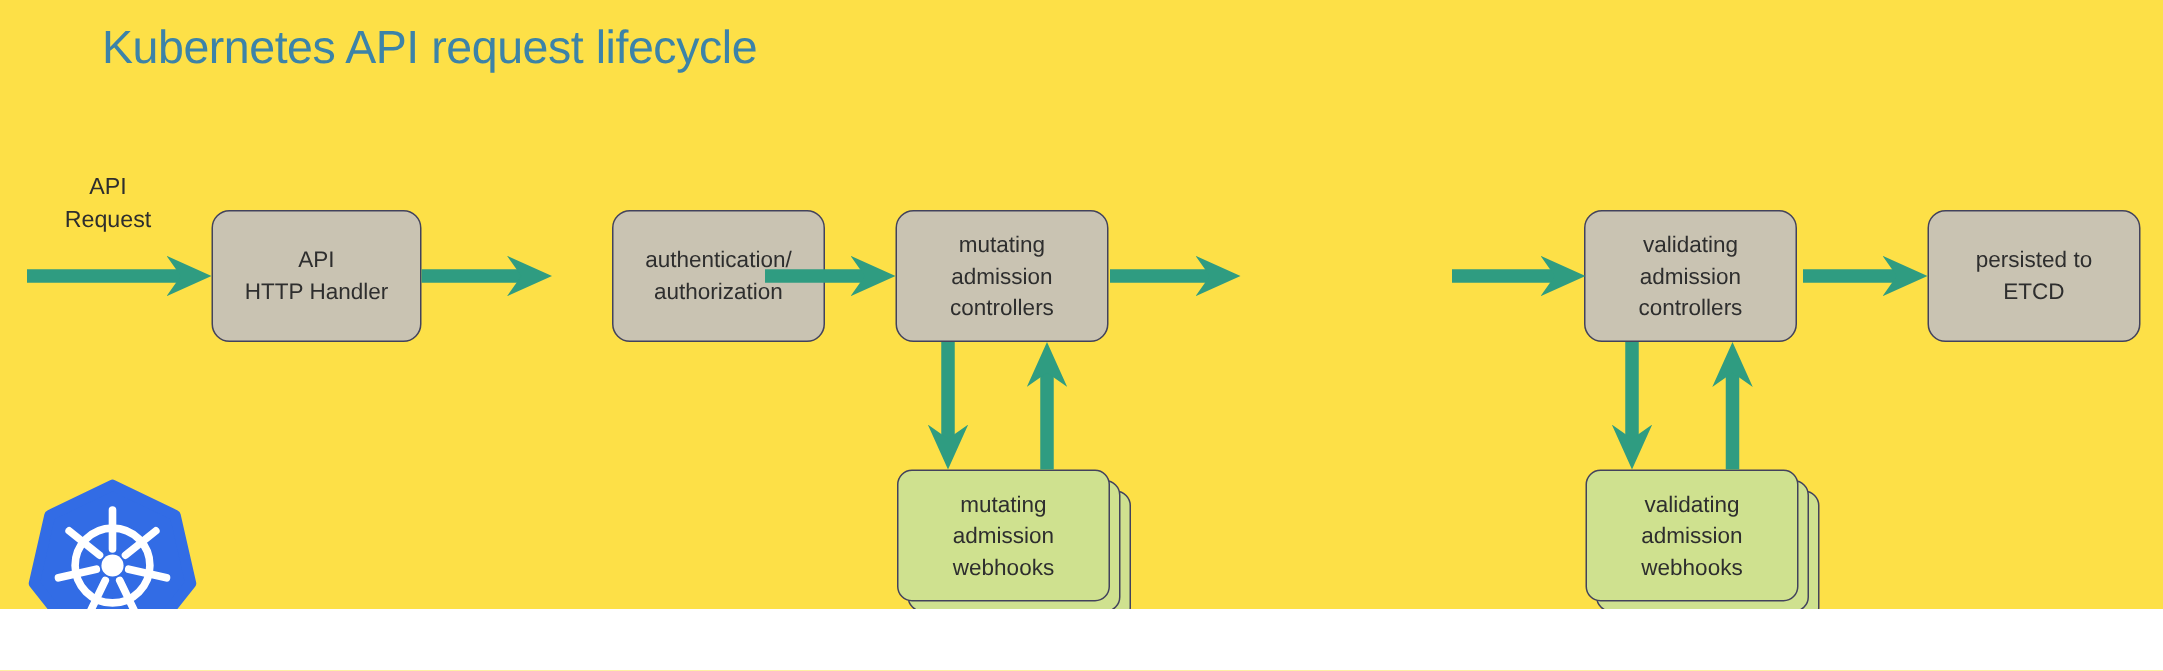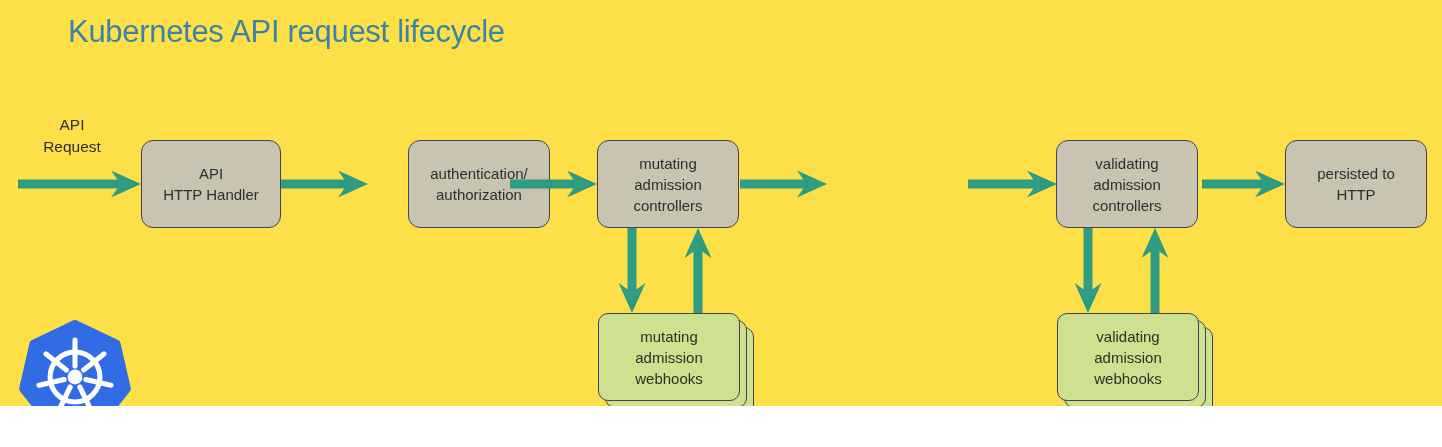--- a/index.html
+++ b/index.html
@@ -116,21 +116,21 @@
 HTTP Handler</div>
   <div class="node node2">authentication/
 authorization</div>
   <div class="node node3">mutating
 admission
 controllers</div>
   <div class="node node5">validating
 admission
 controllers</div>
   <div class="node node6">persisted to
-HTTP</div>
+ETCD</div>
 
   <div class="webhook-stack mutating">
     <div class="webhook-layer layer3"></div>
     <div class="webhook-layer layer2"></div>
     <div class="webhook-layer webhook-main">mutating
 admission
 webhooks</div>
   </div>
 
   <div class="webhook-stack validating">

